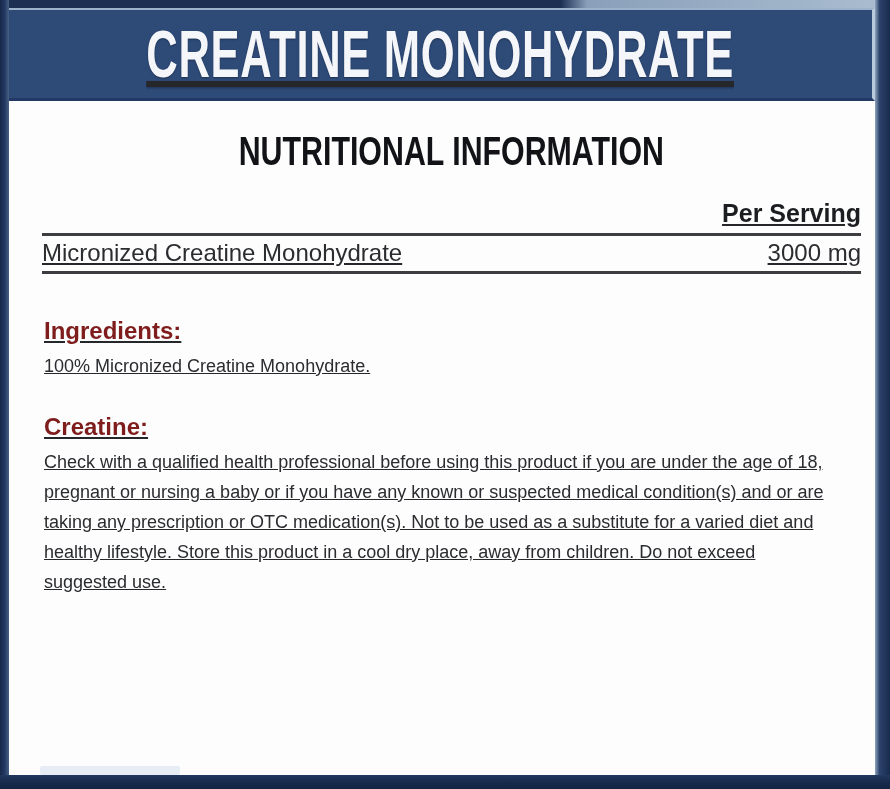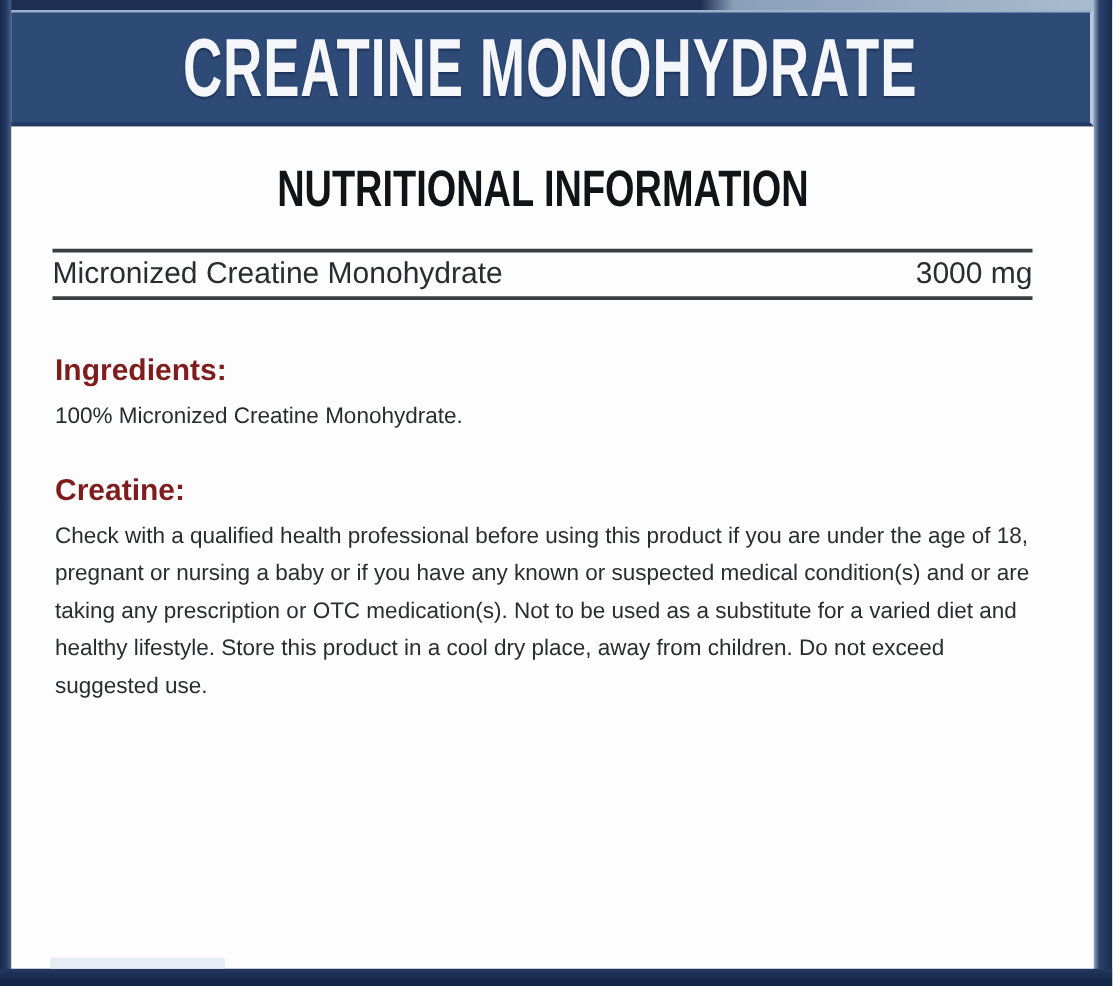--- a/index.html
+++ b/index.html
@@ -39,38 +39,39 @@
     background: #e1e9f3; opacity: 0.8; border-radius: 2px;
   }
   
   .header-bar {
     position: absolute; top: 8px; left: 9px; right: 15px; height: 93px;
     background: #2e4a77;
     border-top: 2px solid #9db3cb;
     border-right: 3px solid #b9cadd;
     border-bottom: 3px solid #223a63;
     box-sizing: border-box;
-    display: flex; align-items: center; justify-content: center;
+    display: flex; align-items: center; justify-content: center; text-decoration: underline;
   }
   .header-title {
     display: inline-block;
     color: #f4f6f9;
     font-size: 66px;
     font-weight: bold;
     letter-spacing: 1px;
     white-space: nowrap;
     transform: scaleX(0.66);
     transform-origin: center;
     text-shadow: 0 1px 2px rgba(10,20,40,0.45);
   }
   
   .content {
     position: absolute; top: 101px; left: 9px; right: 15px; bottom: 14px;
-    padding: 0 49px 0 33px; 
+    padding: 0 14px 0 33px; 
     box-sizing: border-box;
+    text-decoration: underline;
   }
   .panel-title-row { text-align: center; margin-top: 27px; }
   .panel-title {
     display: inline-block;
     font-size: 41px;
     font-weight: bold;
     color: #121316;
     white-space: nowrap;
     transform: scaleX(0.74);
     transform-origin: center;
@@ -140,20 +141,21 @@
   </div>
 
   <div class="content">
 
     <div class="panel-title-row">
       <span class="panel-title">NUTRITIONAL INFORMATION</span>
     </div>
 
 
     <div class="facts">
+      <div class="facts-header">Per Serving</div>
       <hr class="rule">
       <div class="facts-row">
         <span>Micronized Creatine Monohydrate</span>
         <span>3000 mg</span>
       </div>
       <hr class="rule">
     </div>
 
     <div class="ingredients-block">
       <p class="block-label">Ingredients:</p>

